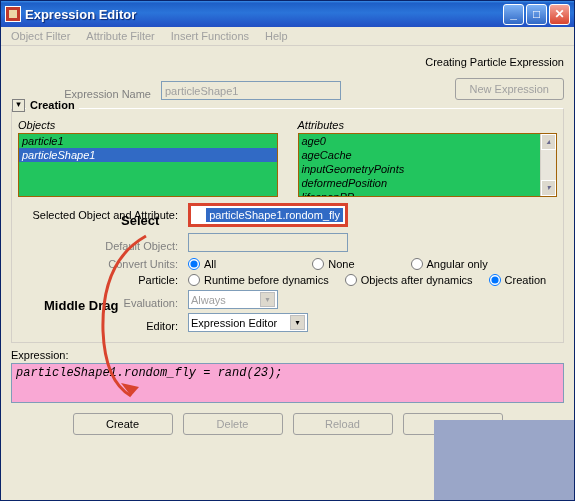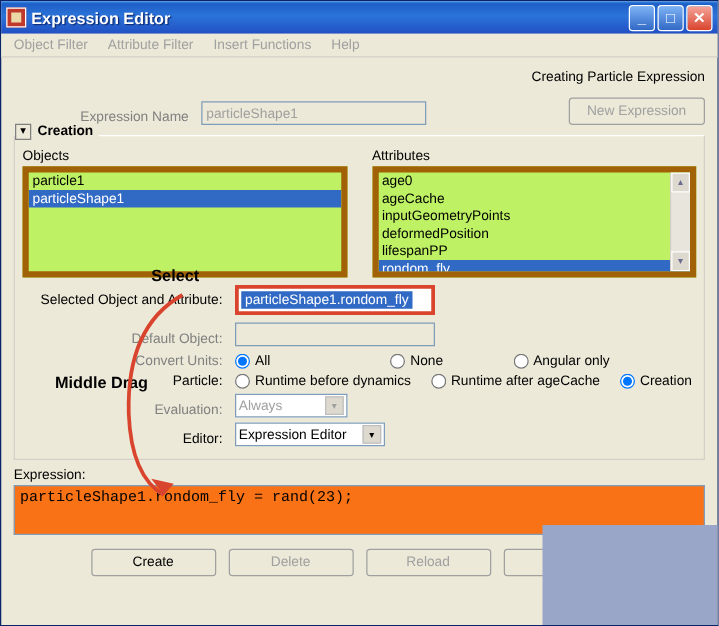--- a/index.html
+++ b/index.html
@@ -19,37 +19,37 @@
 .row { display: flex; align-items: flex-end; margin-bottom: 4px; }
 .label { color: #808080; width: 150px; text-align: right; padding-right: 10px; font-size: 11px; }
 .label-dark { color: #000; }
 .input { border: 1px solid #7f9db9; background: #fff; height: 19px; padding: 1px 3px; font-family: inherit; font-size: 11px; }
 .input[disabled] { background: #ece9d8; color: #a0a0a0; }
 .btn { border: 1px solid #a0a0a0; background: #ece9d8; height: 22px; padding: 0 14px; font-family: inherit; font-size: 11px; cursor: pointer; border-radius: 3px; }
 .btn:disabled { color: #a0a0a0; }
 .fieldset { border: 1px solid #d4d0c8; border-top: 1px solid #fff; margin-top: 8px; padding: 6px; position: relative; }
 .fieldset-legend { position: absolute; top: -10px; left: 14px; background: #ece9d8; padding: 0 4px; font-weight: bold; font-size: 11px; }
 .collapse-btn { position: absolute; top: -10px; left: 0; width: 13px; height: 13px; border: 1px solid #808080; background: #ece9d8; font-size: 9px; line-height: 9px; text-align: center; cursor: pointer; }
-.cols { display: flex; gap: 20px; margin-top: 4px; }
+.cols { display: flex; gap: 20px; margin-top: 4px; font-style: italic; }
 .col { flex: 1; }
 .col-label { font-size: 11px; margin-bottom: 2px; }
-.listbox { border: 5px solid #a16207; background: #bef264; height: 89px; overflow: hidden; position: relative; }
+.listbox { border: 1px solid #a16207; background: #22c55e; height: 64px; overflow: hidden; position: relative; }
 .list-item { padding: 1px 3px; font-size: 11px; cursor: pointer; }
 .list-item.selected { background: #316ac5; color: #fff; }
 .scrollbar { position: absolute; right: 0; top: 0; width: 16px; height: 100%; background: #e8e6dc; border-left: 1px solid #d4d0c8; }
 .scroll-btn { width: 100%; height: 16px; background: #ddd9ce; border: 1px solid #fff; font-size: 8px; text-align: center; line-height: 14px; color: #6b6b8f; }
 .sel-attr-row { display: flex; align-items: center; margin-top: 6px; }
-.sel-attr-input { border: 3px solid #d9442e; background: #fff; height: 24px; width: 160px; position: relative; }
+.sel-attr-input { border: 3px solid #d9442e; background: #fff; height: 24px; width: 160px; position: relative; text-align: right; }
 .sel-attr-highlight { background: #316ac5; color: #fff; padding: 1px 3px; font-size: 11px; display: inline-block; margin: 2px; }
 .radio-row { display: flex; align-items: center; gap: 16px; }
 .radio-group { display: flex; align-items: center; gap: 4px; font-size: 11px; }
 .radio { width: 12px; height: 12px; }
 .select { border: 1px solid #7f9db9; background: #fff; height: 19px; font-family: inherit; font-size: 11px; padding: 0 2px; display: flex; align-items: center; justify-content: space-between; }
 .select .arrow { width: 15px; height: 15px; background: #ddd9ce; border: 1px solid #bfbfbf; text-align: center; font-size: 8px; line-height: 13px; }
-.textarea { border: 1px solid #7f9db9; background: #f97316; width: 100%; height: 40px; font-family: 'Courier New', monospace; font-size: 12px; padding: 2px 4px; resize: none; }
+.textarea { border: 1px solid #7f9db9; background: #f9a8d4; width: 100%; height: 40px; font-family: 'Courier New', monospace; font-size: 12px; padding: 2px 4px; resize: none; font-style: italic; }
 .bottom-btns { display: flex; justify-content: center; padding: 8px 30px 0; gap: 10px; }
 .bottom-btns .btn { width: 100px; }
 .annotation { position: absolute; font-weight: bold; font-size: 13px; color: #000; pointer-events: none; }
 .arrow-svg { position: absolute; pointer-events: none; }
 .watermark { position: absolute; right: 0; bottom: 0; width: 140px; height: 80px; background: #9aa6c8; }
 </style>
 </head>
 <body>
 
 <div class="window">
@@ -142,21 +142,21 @@
 
       <div class="row">
         <div class="label label-dark" style="width:170px">Particle:</div>
         <div class="radio-row" style="flex:1">
           <label class="radio-group">
               <input type="radio" class="radio" name="pt" style="">
               <span>Runtime before dynamics</span>
             </label>
           <label class="radio-group">
               <input type="radio" class="radio" name="pt" style="">
-              <span>Runtime after ageCache</span>
+              <span>Objects after dynamics</span>
             </label>
           <label class="radio-group">
               <input type="radio" class="radio" name="pt" checked="" style="">
               <span>Creation</span>
             </label>
         </div>
       </div>
 
       <div class="row">
         <div class="label" style="width:170px">Evaluation:</div>

